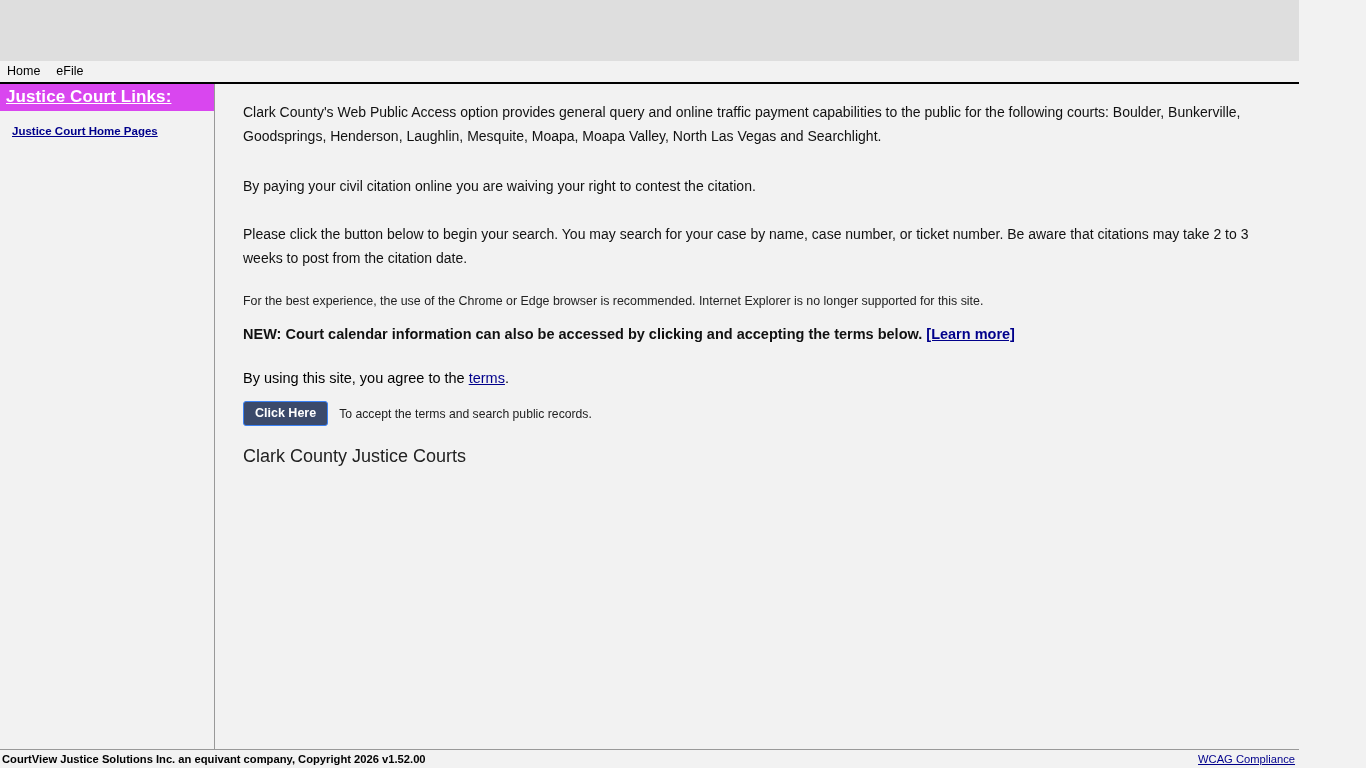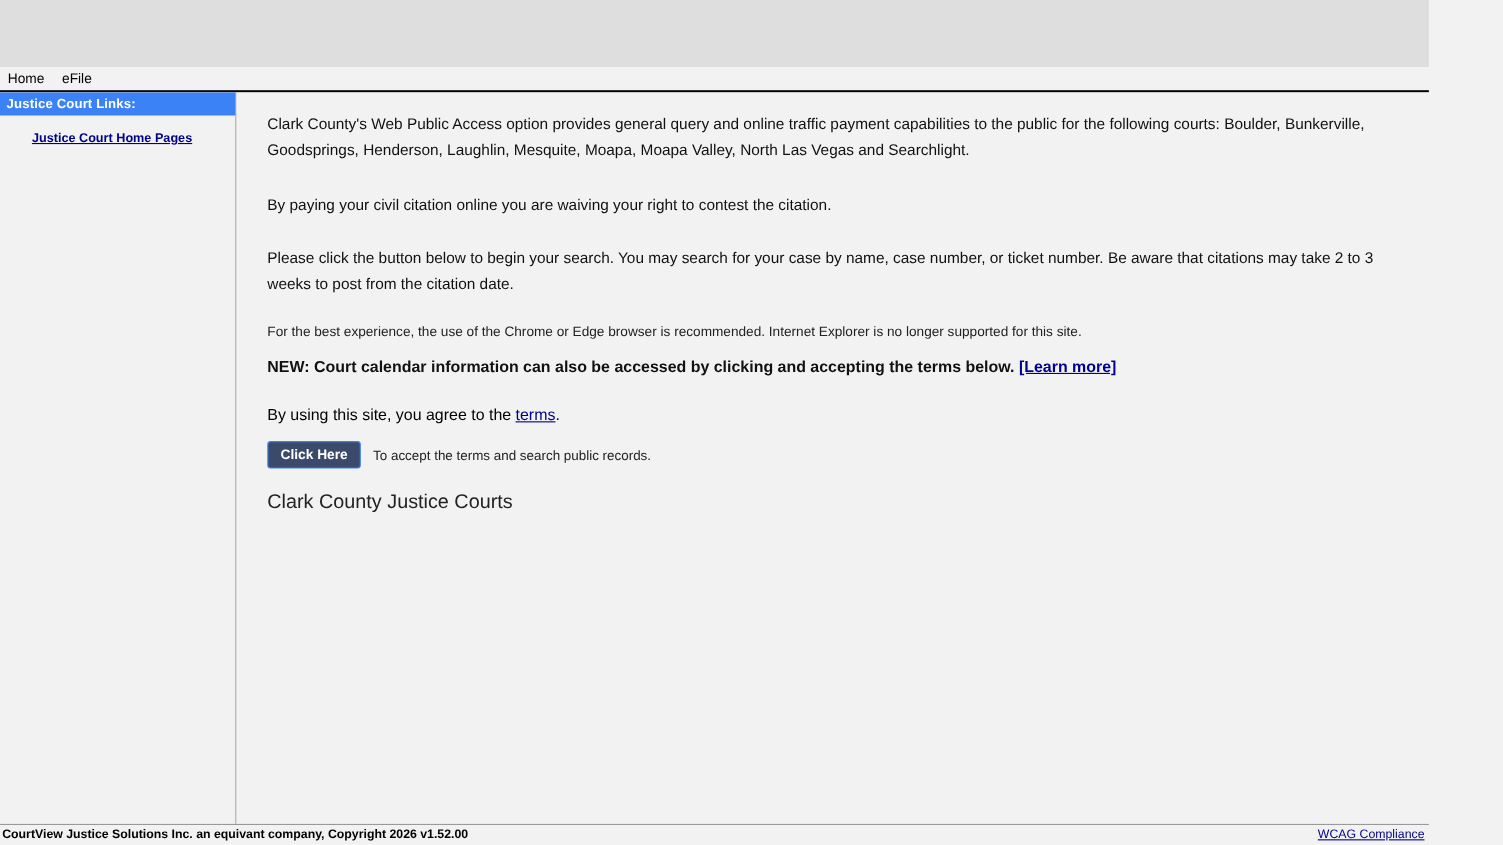--- a/index.html
+++ b/index.html
@@ -54,29 +54,30 @@
     display: flex;
     min-height: 0;
   }
   .sidebar {
     width: 214px;
     background: #f2f2f2;
     border-right: 1px solid #999;
     flex: 0 0 auto;
   }
   .sidebar-header {
-    background: #3b82f6;
+    background: #d946ef;
     color: #ffffff;
     font-weight: bold;
-    font-size: 12px;
+    font-size: 17px;
     padding: 3px 0 4px 6px;
     letter-spacing: 0.1px;
+    text-decoration: underline;
   }
   .sidebar-links {
-    padding: 12px 0 0 29px;
+    padding: 12px 0 0 12px;
   }
   .sidebar-link {
     display: inline-block;
     font-size: 11.5px;
     font-weight: bold;
     color: #00008b;
     text-decoration: underline;
     cursor: pointer;
   }
   .content {

